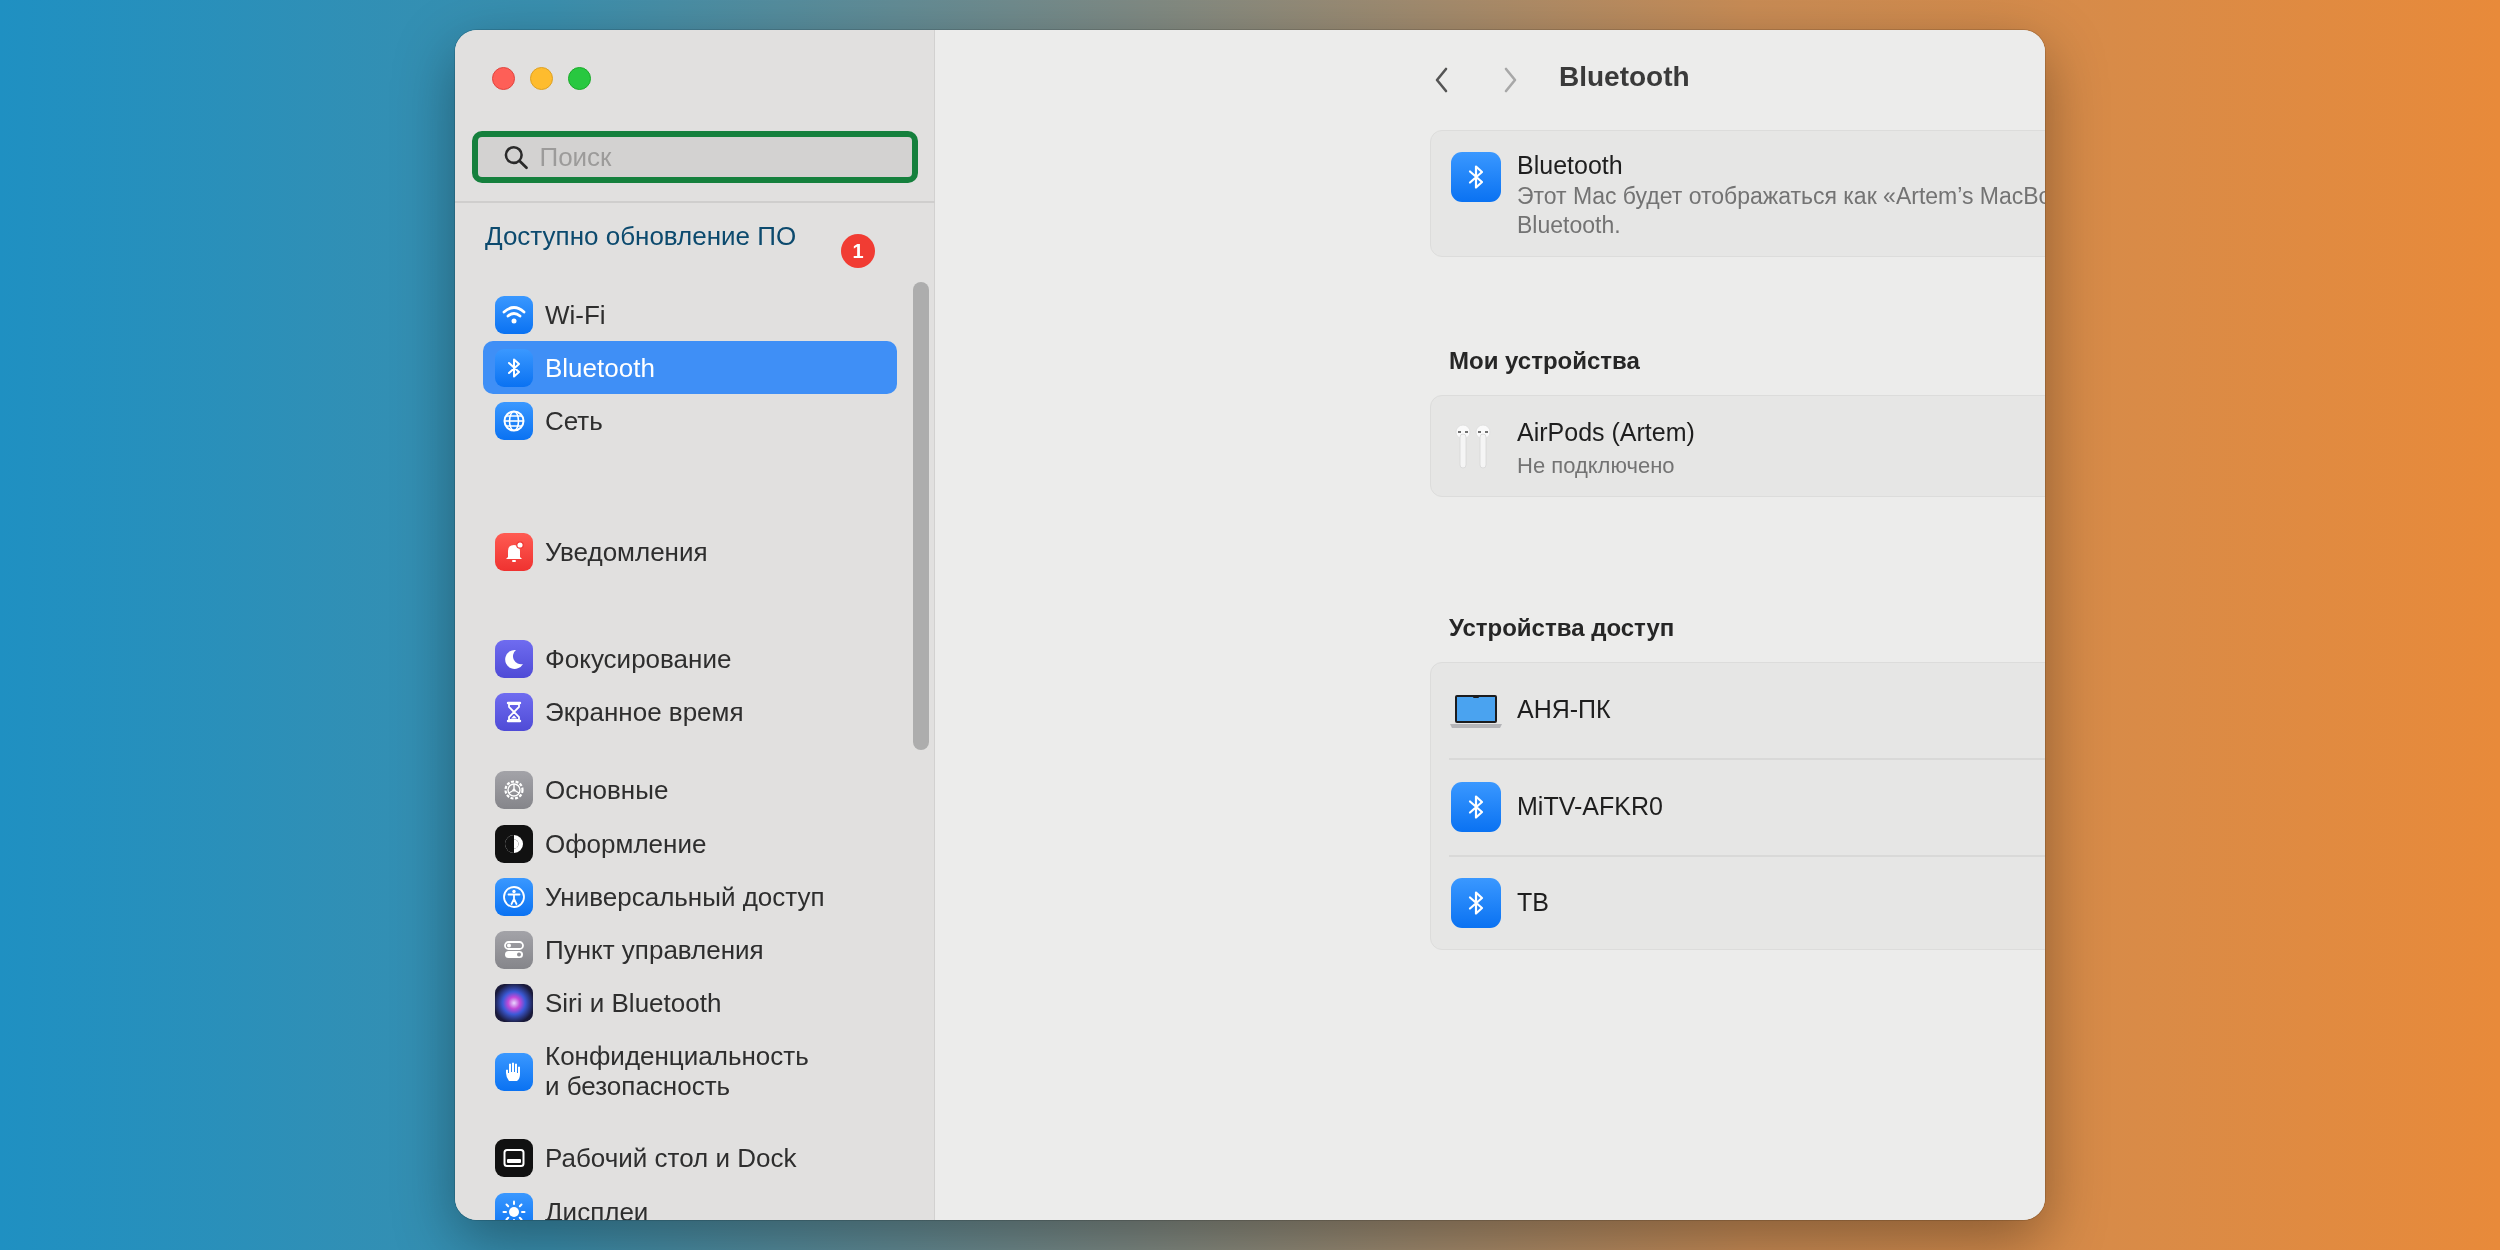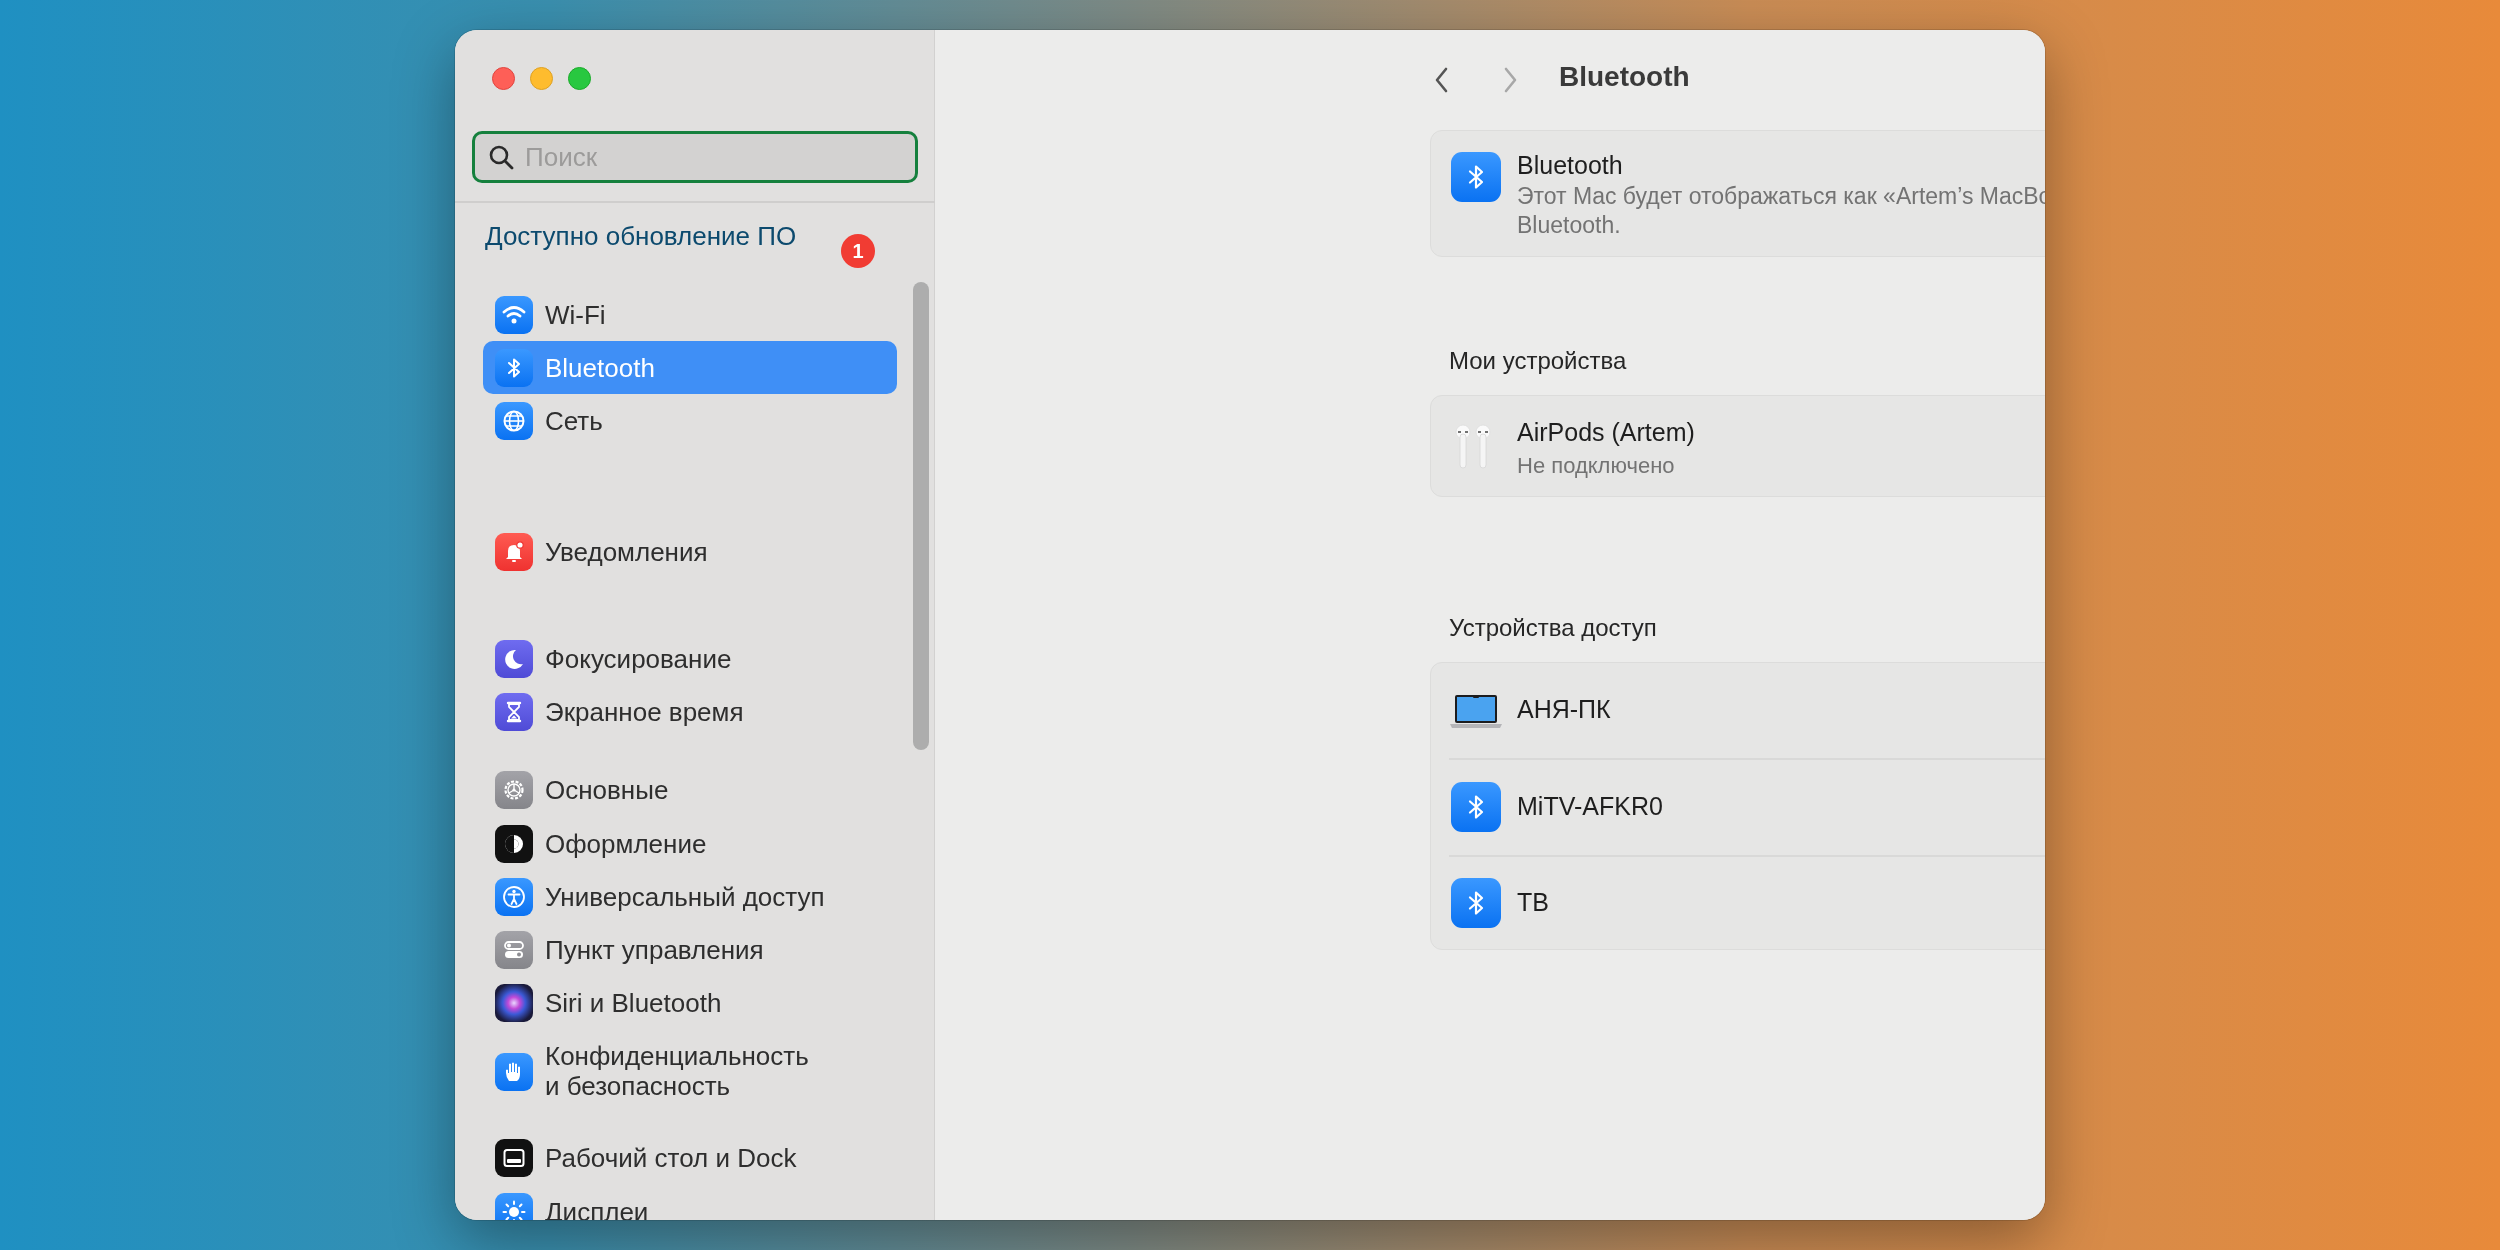--- a/index.html
+++ b/index.html
@@ -18,22 +18,22 @@
   .sidebar {
     position: absolute; left: 0; top: 0; width: 480px; height: 100%;
     background: #e1e0df; border-right: 1px solid #d2d1d0;
   }
   .traffic { position: absolute; top: 37px; width: 23px; height: 23px; border-radius: 50%; }
   .traffic.close { left: 37px; background: #fe5f57; border: 1px solid #e0443e; }
   .traffic.min { left: 75px; background: #febc2e; border: 1px solid #dea123; }
   .traffic.max { left: 113px; background: #28c840; border: 1px solid #1aab29; }
   .search {
     position: absolute; left: 17px; top: 101px; width: 446px; height: 52px;
-    background: #d3d2d1; border-radius: 10px; border: 3px solid #15803d;
-    display: flex; align-items: center; padding-left: 12px;
+    background: #d3d2d1; border-radius: 10px; border: 6px solid #15803d;
+    display: flex; align-items: center; padding-left: 24px;
   }
   .search svg { width: 28px; height: 28px; }
   .search input {
     border: none; background: transparent; outline: none; margin-left: 10px;
     font-family: "Liberation Sans", sans-serif; font-size: 26px; color: #333; width: 380px;
   }
   .search input::placeholder { color: #9c9b9a; }
   .sb-divider { position: absolute; left: 0; top: 171px; width: 480px; height: 2px; background: #cfcecd; }
   .update-row {
     position: absolute; left: 30px; top: 186px; width: 420px; height: 40px;
@@ -68,21 +68,21 @@
     background: #e6e6e5; border: 1px solid #dcdcdb; border-radius: 12px;
   }
   .bt-icon {
     position: absolute; width: 50px; height: 50px; border-radius: 11px;
     background: linear-gradient(180deg, #3a98ff 0%, #0a72f2 100%);
     display: flex; align-items: center; justify-content: center;
   }
   .bt-icon svg { width: 30px; height: 30px; }
   .title-text { position: absolute; font-size: 25px; color: #1e1e1e; white-space: nowrap; }
   .sub-text { position: absolute; font-size: 23px; color: #737373; line-height: 29px; }
-  .section-title { position: absolute; left: 513px; font-size: 24px; font-weight: normal; color: #262626; }
+  .section-title { position: absolute; left: 513px; font-size: 24px; font-weight: bold; color: #262626; }
   .row-divider { position: absolute; left: 18px; right: 18px; height: 2px; background: #d9d9d8; }
 </style>
 </head>
 <body>
 
 <div class="window">
 
   <div class="sidebar">
     <div class="traffic close"></div>
     <div class="traffic min"></div>

